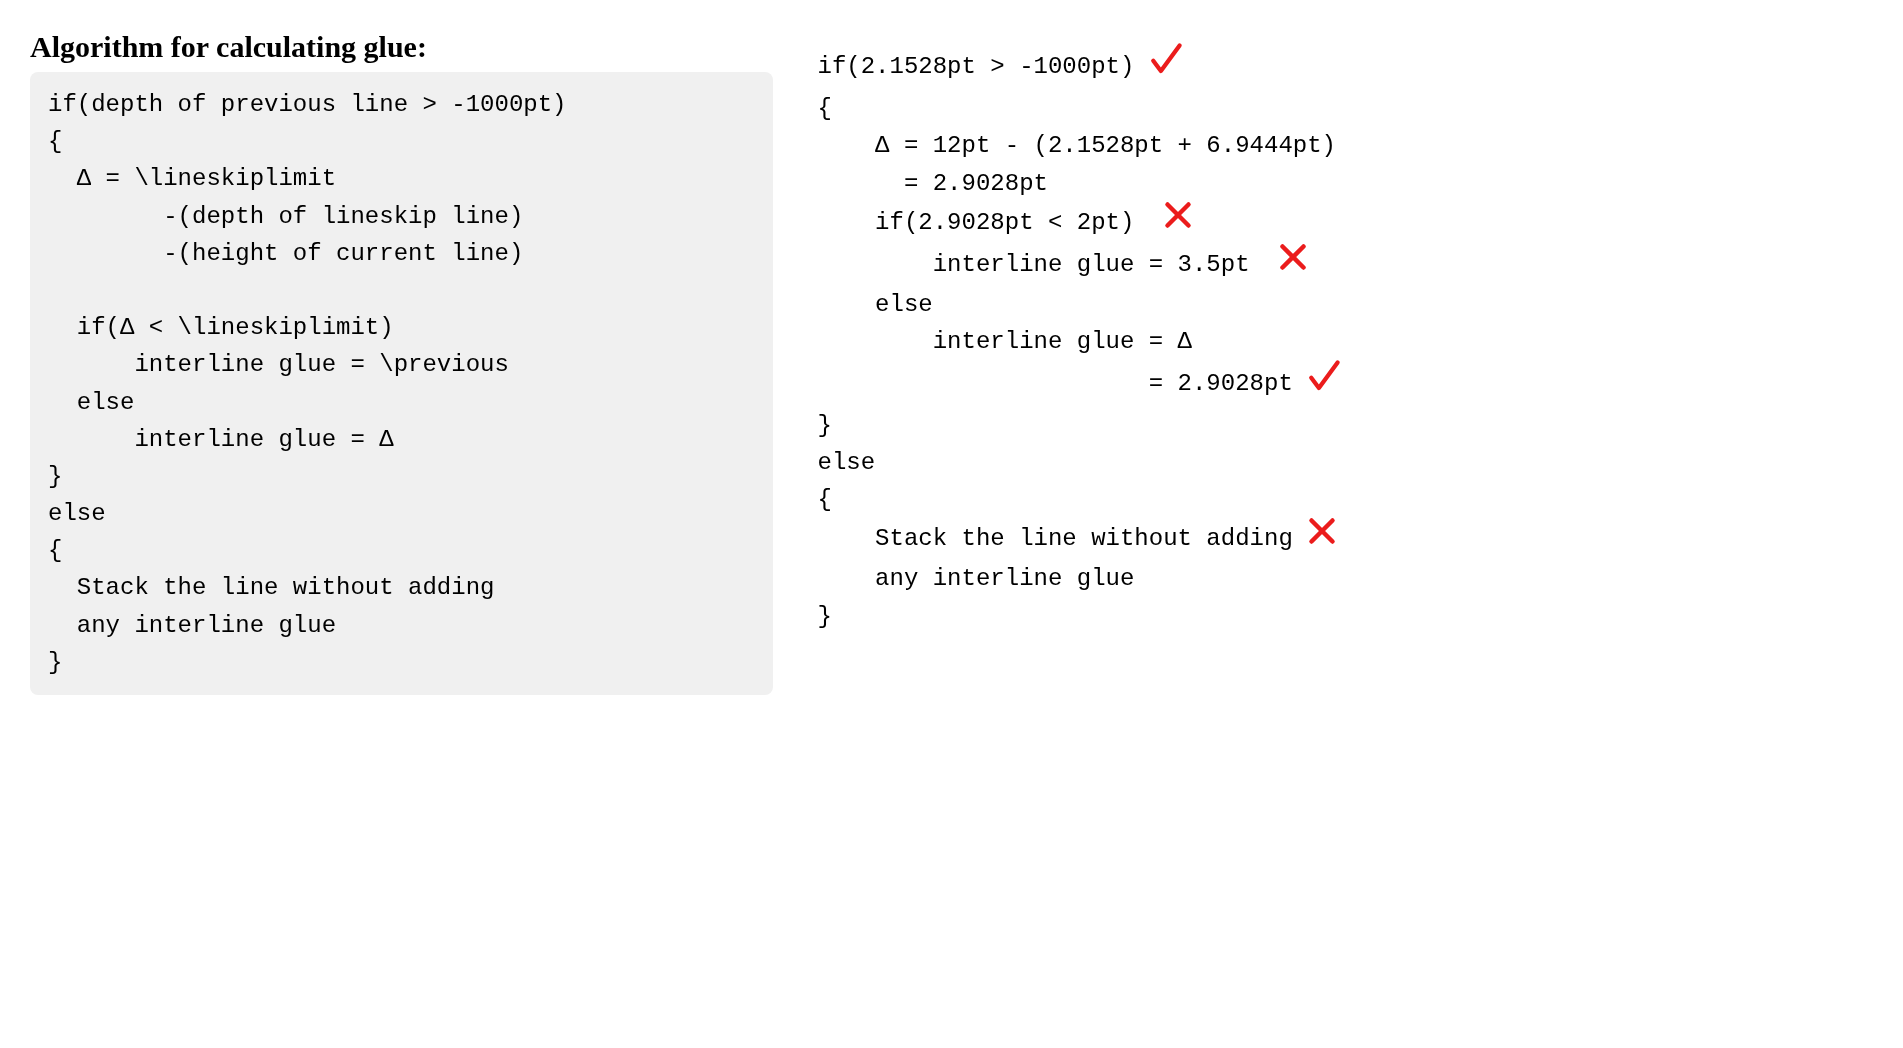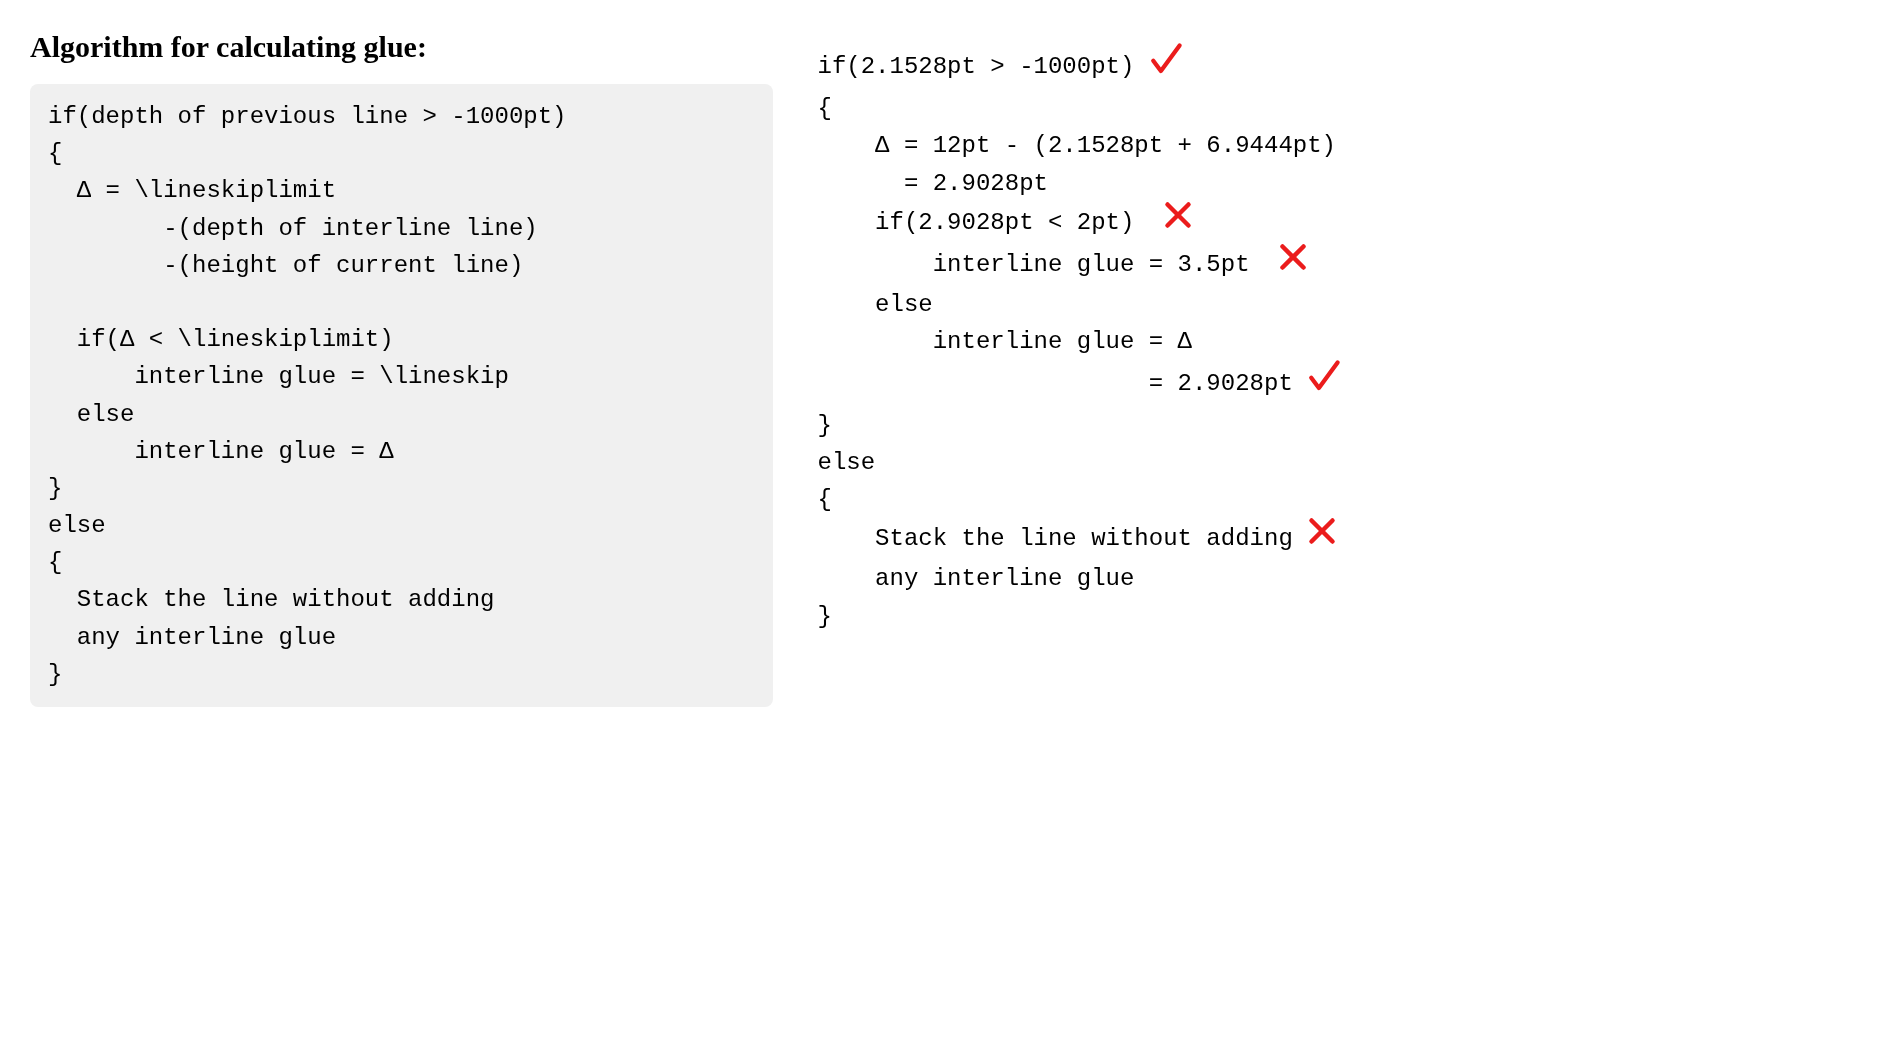--- a/index.html
+++ b/index.html
@@ -12,21 +12,21 @@
   .wrap {
     display: flex;
     gap: 45px;
     padding: 30px 30px 30px 30px;
     width: 1530px;
   }
   .col {
     flex: 1 1 0;
   }
   h2 {
-    margin: 0 0 20px 0;
+    margin: 0 0 8px 0;
     font-size: 30px;
     font-weight: 700;
     font-family: Georgia, "Times New Roman", serif;
   }
   .codebox {
     background: #f0f0f0;
     border-radius: 8px;
     padding: 14px 18px 14px 18px;
   }
   .codeplain {
@@ -52,25 +52,25 @@
 </head>
 <body>
 
 <div class="wrap">
   <div class="col">
     <h2>Algorithm for calculating glue:</h2>
     <div class="codebox">
       <pre id="left-pre"><span>if(depth of previous line &gt; -1000pt)</span>
 <span>{</span>
 <span>  Δ = \lineskiplimit</span>
-<span>        -(depth of interline line)</span>
+<span>        -(depth of lineskip line)</span>
 <span>        -(height of current line)</span>
 <span></span>
 <span>  if(Δ &lt; \lineskiplimit)</span>
-<span>      interline glue = \lineskip</span>
+<span>      interline glue = \previous</span>
 <span>  else</span>
 <span>      interline glue = Δ</span>
 <span>}</span>
 <span>else</span>
 <span>{</span>
 <span>  Stack the line without adding</span>
 <span>  any interline glue</span>
 <span>}</span></pre>
     </div>
   </div>

